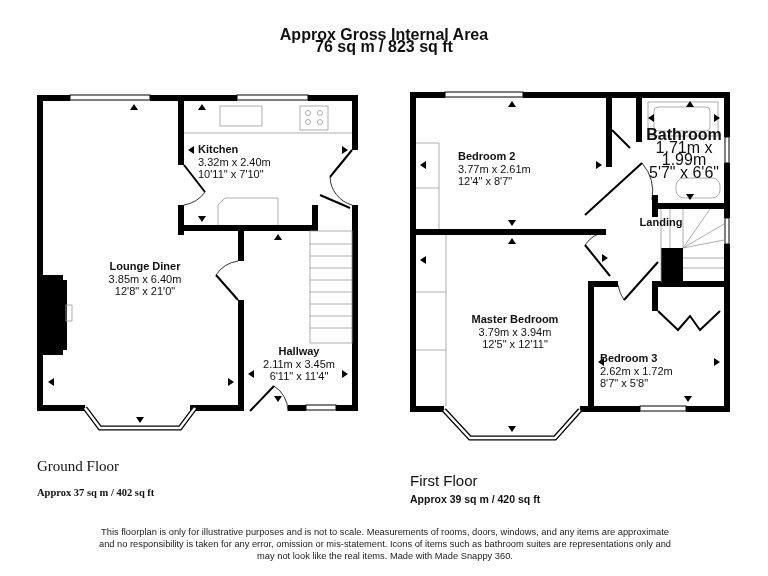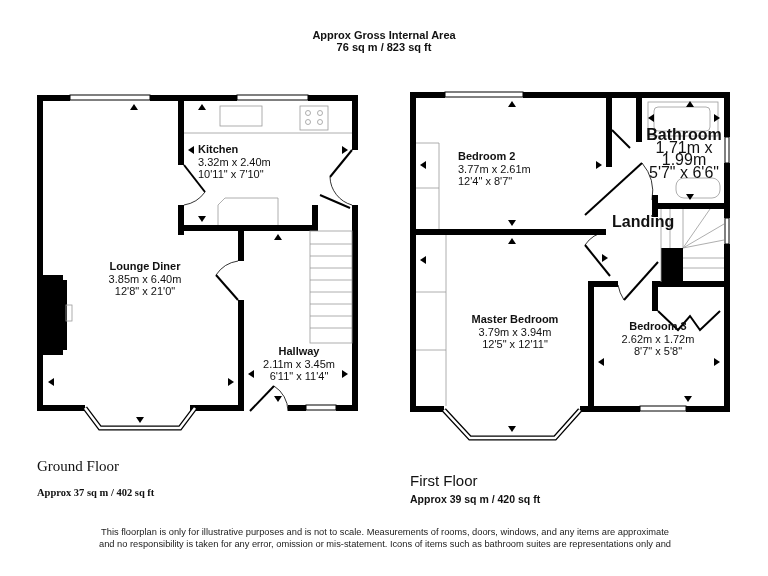--- a/index.html
+++ b/index.html
@@ -1,19 +1,19 @@
 <!DOCTYPE html>
 <html><head>
 <meta charset="utf-8">
 <style>
   html, body { margin: 0; padding: 0; background: #ffffff; }
   body { width: 768px; height: 576px; position: relative; overflow: hidden;
          font-family: "Liberation Sans", sans-serif; color: #111; }
   .abs { position: absolute; }
-  .gia { left: 0; width: 768px; top: 29px; text-align: center; font-weight: bold; font-size: 11px; line-height: 12px; }
+  .gia { left: 0; width: 768px; top: 29px; text-align: center; font-weight: bold; font-size: 16px; line-height: 12px; }
   .floor-title { font-size: 15px; }
   .floor-area { font-weight: bold; font-size: 10.5px; }
   .disclaimer { left: 80px; width: 610px; top: 526px; text-align: center; font-size: 9.3px; line-height: 12px; color: #222; }
   svg { position: absolute; left: 0; top: 0; }
 </style>
 </head>
 <body>
 
 <div class="abs gia">
   <div>Approx Gross Internal Area</div>
@@ -203,37 +203,38 @@
 <div class="abs" style="left:458px; top:150px; width:110px; text-align:left; font-size:11px; line-height:12.5px;">
   <div style="font-weight:bold">Bedroom 2</div>
   <div>3.77m x 2.61m</div>
   <div>12'4" x 8'7"</div>
 </div>
 <div class="abs" style="left:642px; top:129px; width:84px; text-align:center; font-size:16px; line-height:12.5px;">
   <div style="font-weight:bold">Bathroom</div>
   <div>1.71m x 1.99m</div>
   <div>5'7" x 6'6"</div>
 </div>
-<div class="abs" style="left:612px; top:216px; width:50px; text-align:center; font-size:16px; line-height:12.5px; font-weight:bold;">Landing</div>
+<div class="abs" style="left:636px; top:216px; width:50px; text-align:center; font-size:11px; line-height:12.5px; font-weight:bold;">Landing</div>
 <div class="abs" style="left:450px; top:313px; width:130px; text-align:center; font-size:11px; line-height:12.5px;">
   <div style="font-weight:bold">Master Bedroom</div>
   <div>3.79m x 3.94m</div>
   <div>12'5" x 12'11"</div>
 </div>
-<div class="abs" style="left:600px; top:320px; width:116px; text-align:center; font-size:11px; line-height:12.5px;">
+<div class="abs" style="left:600px; top:352px; width:116px; font-size:11px; line-height:12.5px;">
   <div style="font-weight:bold">Bedroom 3</div>
   <div>2.62m x 1.72m</div>
   <div>8'7" x 5'8"</div>
 </div>
 
 <div class="abs" style="left:37px; top:458px;font-family:Liberation Serif, serif;">
   <div class="floor-title">Ground Floor</div>
   <div class="floor-area" style="margin-top:12px">Approx 37 sq m / 402 sq ft</div>
 </div>
 <div class="abs" style="left:410px; top:472px;">
   <div class="floor-title">First Floor</div>
   <div class="floor-area" style="margin-top:4px">Approx 39 sq m / 420 sq ft</div>
 </div>
 
 <div class="abs disclaimer">
   <div>This floorplan is only for illustrative purposes and is not to scale. Measurements of rooms, doors, windows, and any items are approximate</div>
   <div>and no responsibility is taken for any error, omission or mis-statement. Icons of items such as bathroom suites are representations only and</div>
+  <div>may not look like the real items. Made with Made Snappy 360.</div>
 </div>
 
 </body></html>

